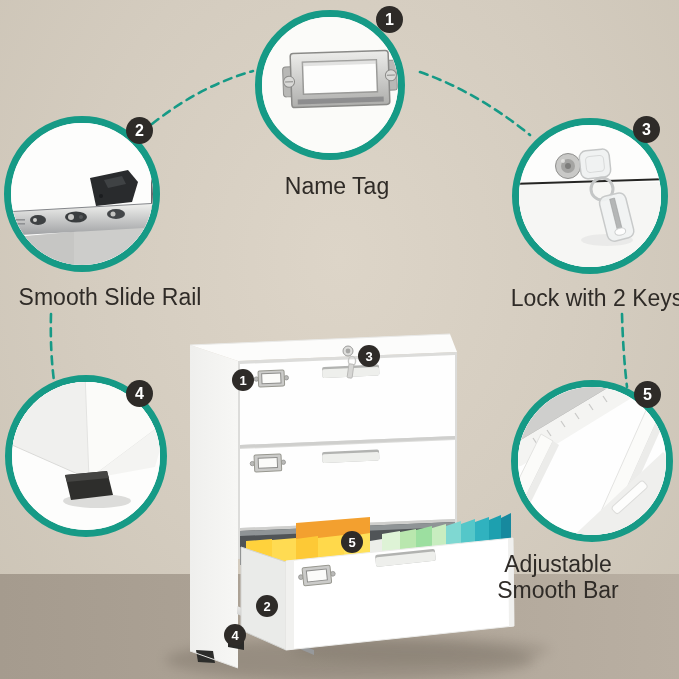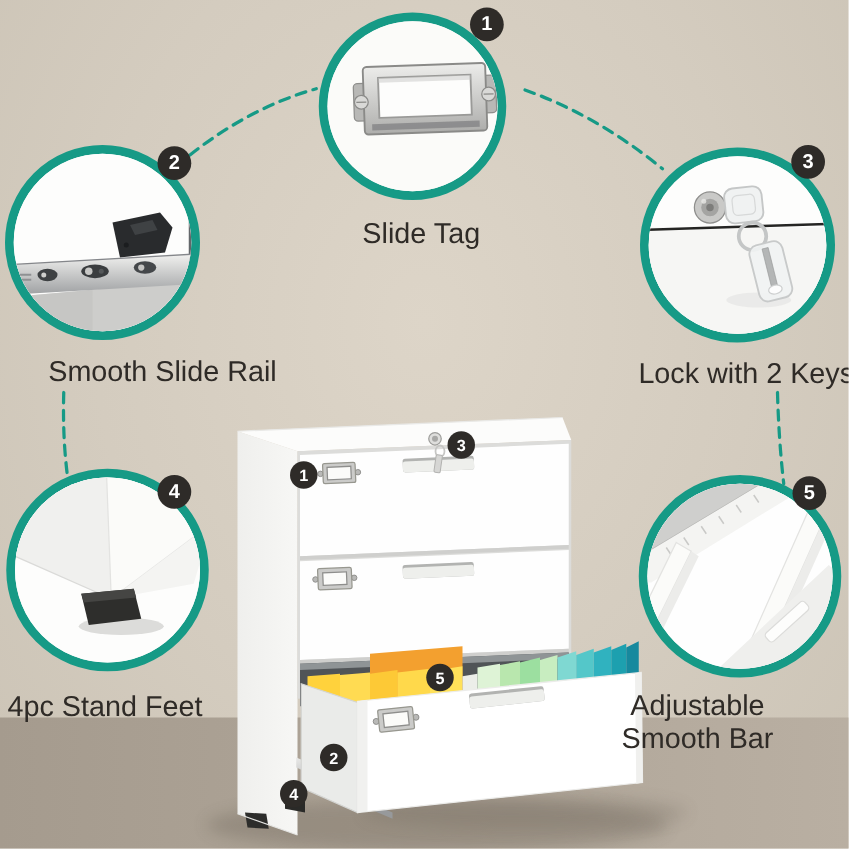--- a/index.html
+++ b/index.html
@@ -180,21 +180,21 @@
         <linearGradient id="tagG2" x1="0" y1="0" x2="0" y2="1">
           <stop offset="0" stop-color="#ececea"></stop>
             <stop offset="1" stop-color="#aeaeac"></stop>
         </linearGradient>
       </defs>
     </svg>
   </div>
   <div class="badge big" style="left:376px; top:6px;">
       <span>1</span>
     </div>
-  <div class="label" style="left:337px; top:173px;">Slide Tag</div>
+  <div class="label" style="left:337px; top:173px;">Name Tag</div>
 
   <div class="feature-circle" style="left:4px; top:116px; width:156px; height:156px;">
     <svg width="156" height="156" viewBox="0 0 156 156">
       <rect width="156" height="156" fill="#fdfdfc"></rect>
       <polygon points="0,122 156,108 156,156 0,156" fill="#cdcdcb"></polygon>
       <polygon points="0,122 70,116 70,156 0,156" fill="#c2c2c0" opacity="0.6"></polygon>
       <polygon points="147,30 155,28 155,110 147,112" fill="#63676a"></polygon>
       <polygon points="86,62 124,54 134,66 128,86 92,90" fill="#292b2d"></polygon>
       <polygon points="100,64 118,60 122,68 104,72" fill="#3f4244"></polygon>
       <circle cx="97" cy="80" r="2" fill="#1b1d1f"></circle>
@@ -213,21 +213,21 @@
         <linearGradient id="railG2" x1="0" y1="0" x2="0" y2="1">
           <stop offset="0" stop-color="#f2f2f0"></stop>
             <stop offset="1" stop-color="#9ea0a2"></stop>
         </linearGradient>
       </defs>
     </svg>
   </div>
   <div class="badge big" style="left:126px; top:117px;">
       <span>2</span>
     </div>
-  <div class="label" style="left:110px; top:284px;margin-left:20px;">Smooth Slide Rail</div>
+  <div class="label" style="left:110px; top:284px;">Smooth Slide Rail</div>
 
   <div class="feature-circle" style="left:512px; top:118px; width:156px; height:156px;">
     <svg width="156" height="156" viewBox="0 0 156 156">
       <rect width="156" height="156" fill="#fdfdfc"></rect>
       <rect x="0" y="64" width="156" height="92" fill="#f6f6f4"></rect>
       <path d="M0,66 L156,61" stroke="#252523" stroke-width="2"></path>
       <ellipse cx="95" cy="122" rx="26" ry="6" fill="#e3e3e1" opacity="0.6"></ellipse>
       <circle cx="56" cy="48" r="12.5" fill="#c9c9c7" stroke="#8f8f8d"></circle>
       <circle cx="56" cy="48" r="7" fill="#a4a4a2"></circle>
       <circle cx="56" cy="48" r="3" fill="#7d7d7b"></circle>
@@ -259,21 +259,20 @@
       <path d="M84,104 L-2,66" stroke="#dadad8" fill="none"></path>
       <path d="M84,104 L164,44" stroke="#e6e6e4" fill="none"></path>
       <polygon points="84,104 164,44 150,92" fill="#f4f4f2"></polygon>
       <polygon points="60,100 102,96 108,120 66,125" fill="#2e2e2c"></polygon>
       <polygon points="60,100 102,96 104,103 62,107" fill="#454543"></polygon>
     </svg>
   </div>
   <div class="badge big" style="left:126px; top:380px;">
       <span>4</span>
     </div>
-  <div class="label" style="left:84px; top:552px;">4pc Stand Feet</div>
 
   <div class="feature-circle" style="left:511px; top:380px; width:162px; height:162px;">
     <svg width="162" height="162" viewBox="0 0 162 162">
       <rect width="162" height="162" fill="#fefefe"></rect>
       <polygon points="0,0 110,0 0,66" fill="#cfcfcd"></polygon>
       <path d="M0,66 L110,0" stroke="#b5b5b3" stroke-width="1"></path>
       <polygon points="0,66 110,0 140,0 140,6 10,86 0,86" fill="#f4f4f2"></polygon>
       <g stroke="#c9c9c7" stroke-width="1.2">
         <path d="M22 58 L26 64"></path>
           <path d="M36 50 L40 56"></path>

